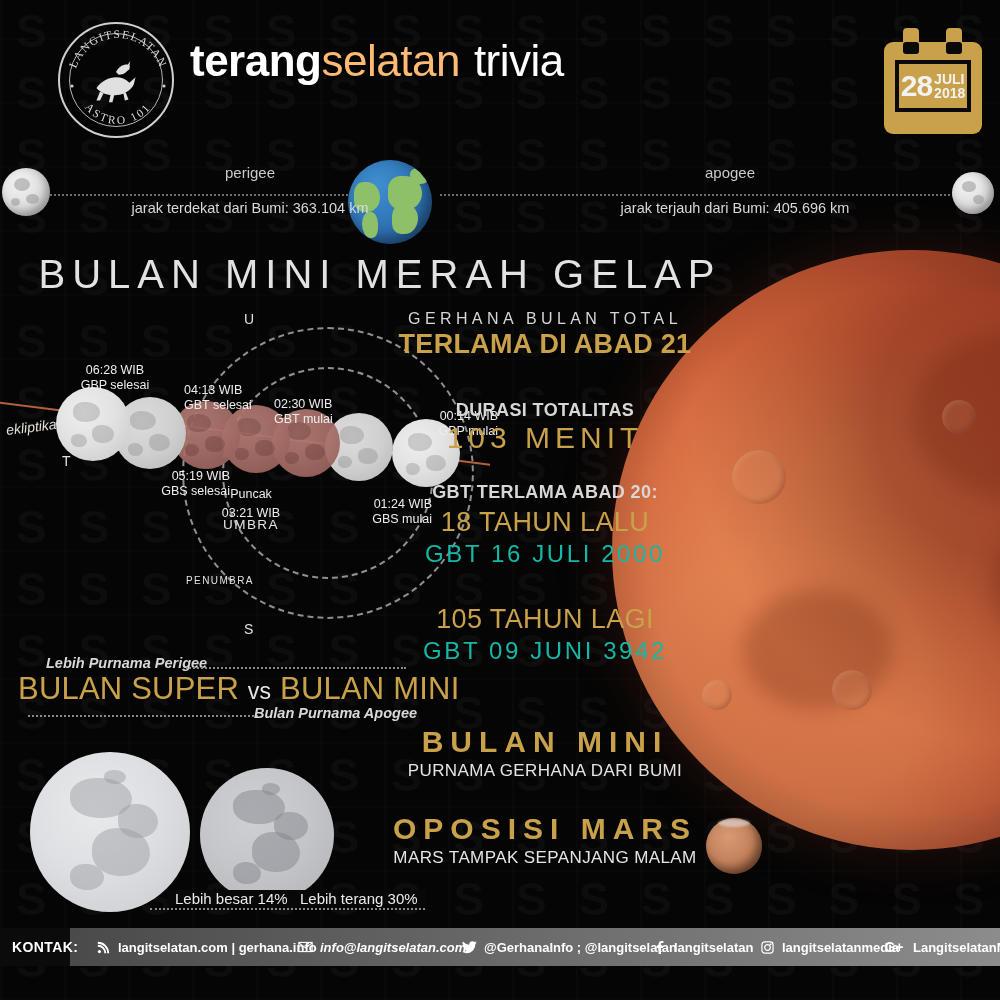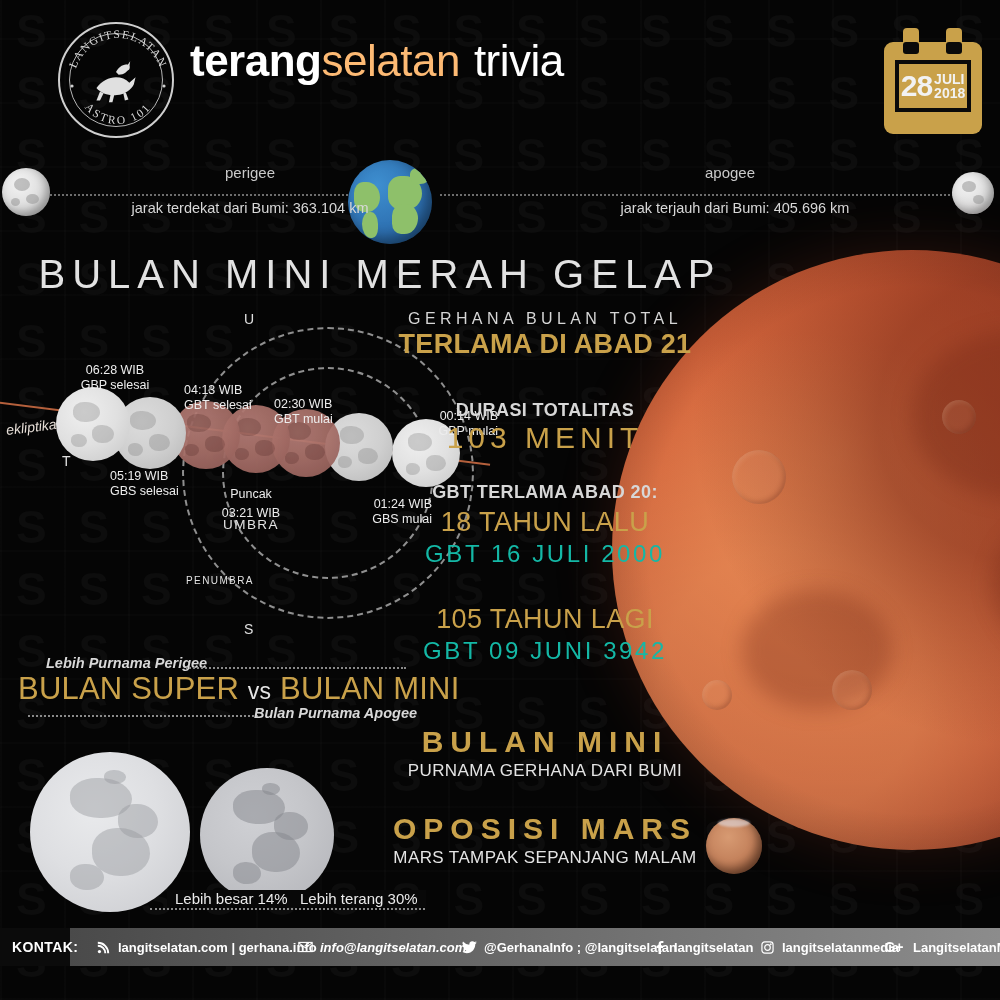--- a/index.html
+++ b/index.html
@@ -670,21 +670,21 @@
       <span class="sp" style="left:36px;top:38px;width:22px;height:18px;"></span>
       <span class="sp" style="left:15px;top:47px;width:16px;height:13px;"></span>
     </div>
 
     <div class="label-umbra">UMBRA</div>
     <div class="label-penumbra">PENUMBRA</div>
 
     <div class="tl" style="left:60px;top:58px;text-align:center;width:110px;">
       <span>06:28 WIB</span><br><span>GBP selesai</span>
     </div>
-    <div class="tl" style="left:110px;top:164px;text-align:left;width:120px;">
+    <div class="tl" style="left:110px;top:164px;text-align:right;width:120px;">
       <span>05:19 WIB</span><br><span>GBS selesai</span>
     </div>
     <div class="tl" style="left:184px;top:78px;text-align:left;width:120px;">
       <span>04:13 WIB</span><br><span>GBT selesai</span>
     </div>
     <div class="tl" style="left:274px;top:92px;text-align:left;width:110px;">
       <span>02:30 WIB</span><br><span>GBT mulai</span>
     </div>
     <div class="tl" style="left:322px;top:192px;text-align:right;width:110px;">
       <span>01:24 WIB</span><br><span>GBS mulai</span>

